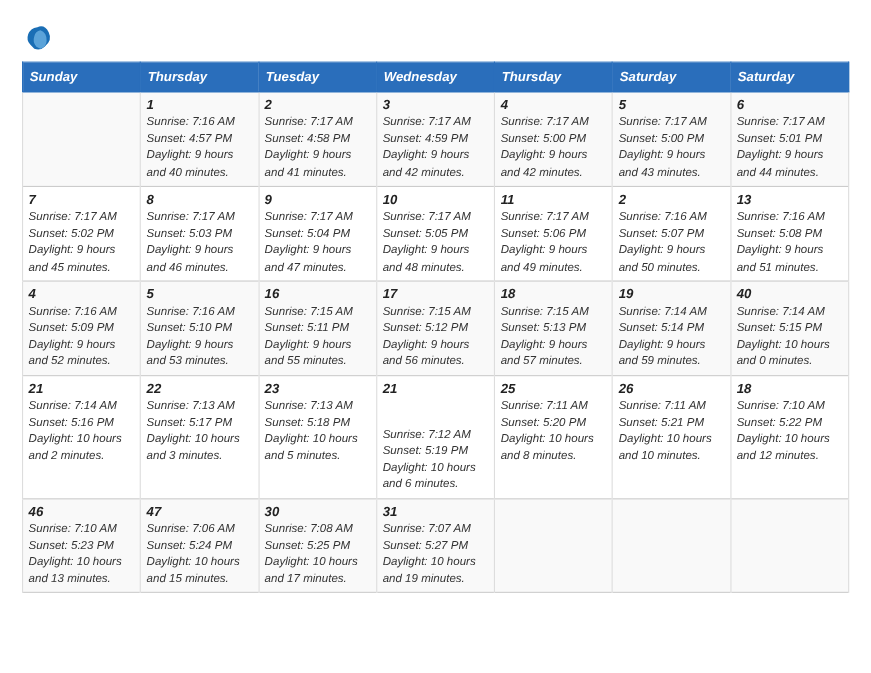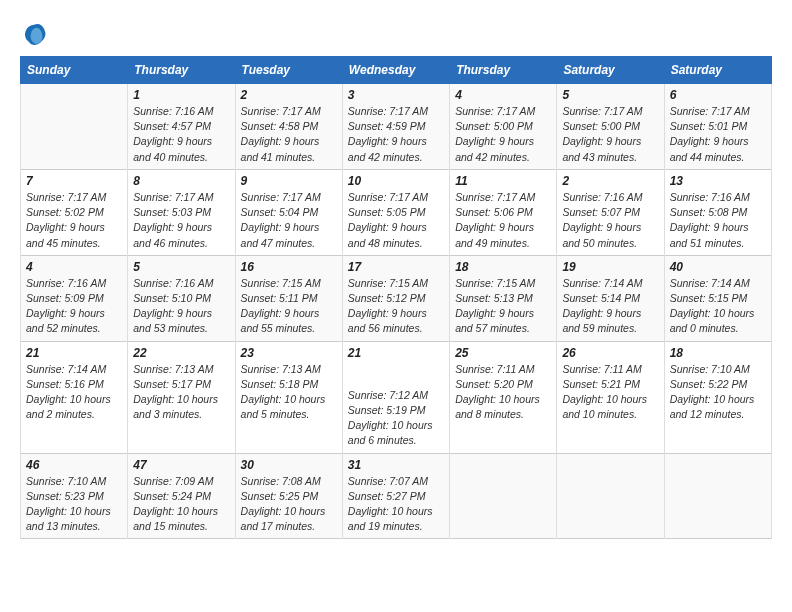--- a/index.html
+++ b/index.html
@@ -318,21 +318,21 @@
       <tr>
         <td>
           <div class="day-number">46</div>
           <div class="day-info" style="white-space: pre-line;">Sunrise: 7:10 AM
 Sunset: 5:23 PM
 Daylight: 10 hours
 and 13 minutes.</div>
         </td>
         <td>
           <div class="day-number">47</div>
-          <div class="day-info" style="white-space: pre-line;">Sunrise: 7:09 AM
+          <div class="day-info" style="white-space: pre-line;">Sunrise: 7:06 AM
 Sunset: 5:24 PM
 Daylight: 10 hours
 and 15 minutes.</div>
         </td>
         <td>
           <div class="day-number">30</div>
           <div class="day-info" style="white-space: pre-line;">Sunrise: 7:08 AM
 Sunset: 5:25 PM
 Daylight: 10 hours
 and 17 minutes.</div>

